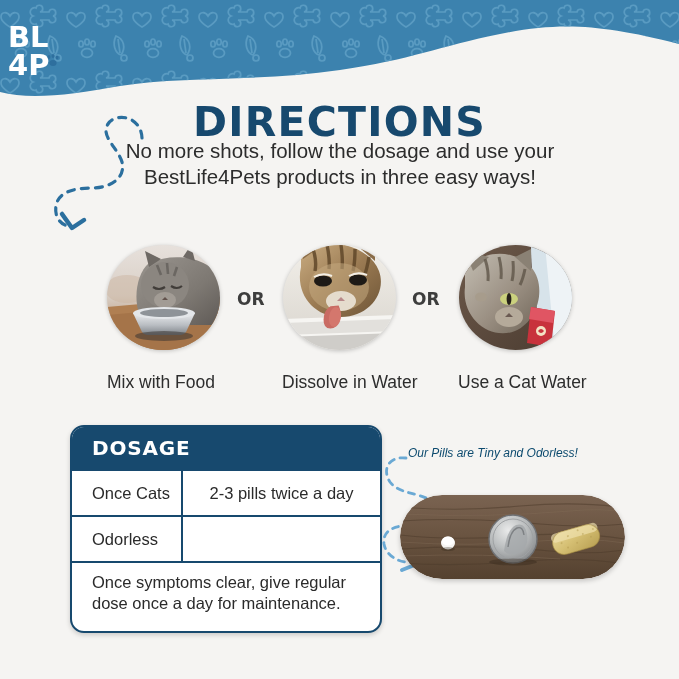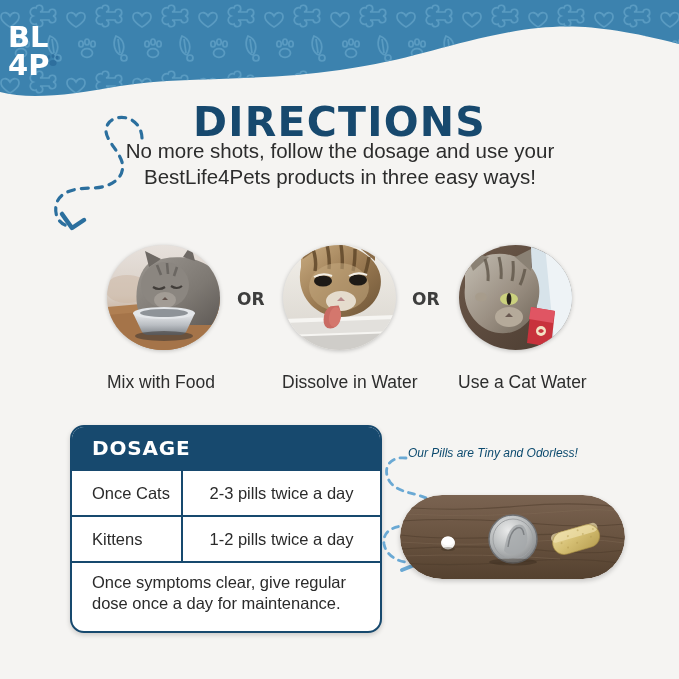--- a/index.html
+++ b/index.html
@@ -378,22 +378,21 @@
 
   <div id="dosage-card">
     <div id="dosage-header">
       <span>DOSAGE</span>
     </div>
     <div class="drow">
       <div class="dcell-l">Once Cats</div>
       <div class="dcell-r">2-3 pills twice a day</div>
     </div>
     <div class="drow">
-      <div class="dcell-l">Kittens</div>
-      <div class="dcell-r">1-2 pills twice a day</div>
+      <div class="dcell-l">Odorless</div>
     </div>
     <div id="dosage-note">Once symptoms clear, give regular dose once a day for maintenance.</div>
   </div>
 
   <div id="pills-caption">Our Pills are Tiny and Odorless!</div>
 
   <svg id="arrow-pills" width="105" height="130" viewBox="0 0 105 130">
     <path d="M26,6 C8,4 2,18 10,30 C20,44 48,40 56,54 C62,66 50,76 34,74
              C16,72 2,78 4,92 C6,104 20,112 34,110" fill="none" stroke="#6aa9d4" stroke-width="2.8" stroke-dasharray="6 6" stroke-linecap="round"></path>
     <path d="M22,118 L42,110 L34,96" fill="none" stroke="#6aa9d4" stroke-width="4" stroke-linecap="round" stroke-linejoin="round"></path>

